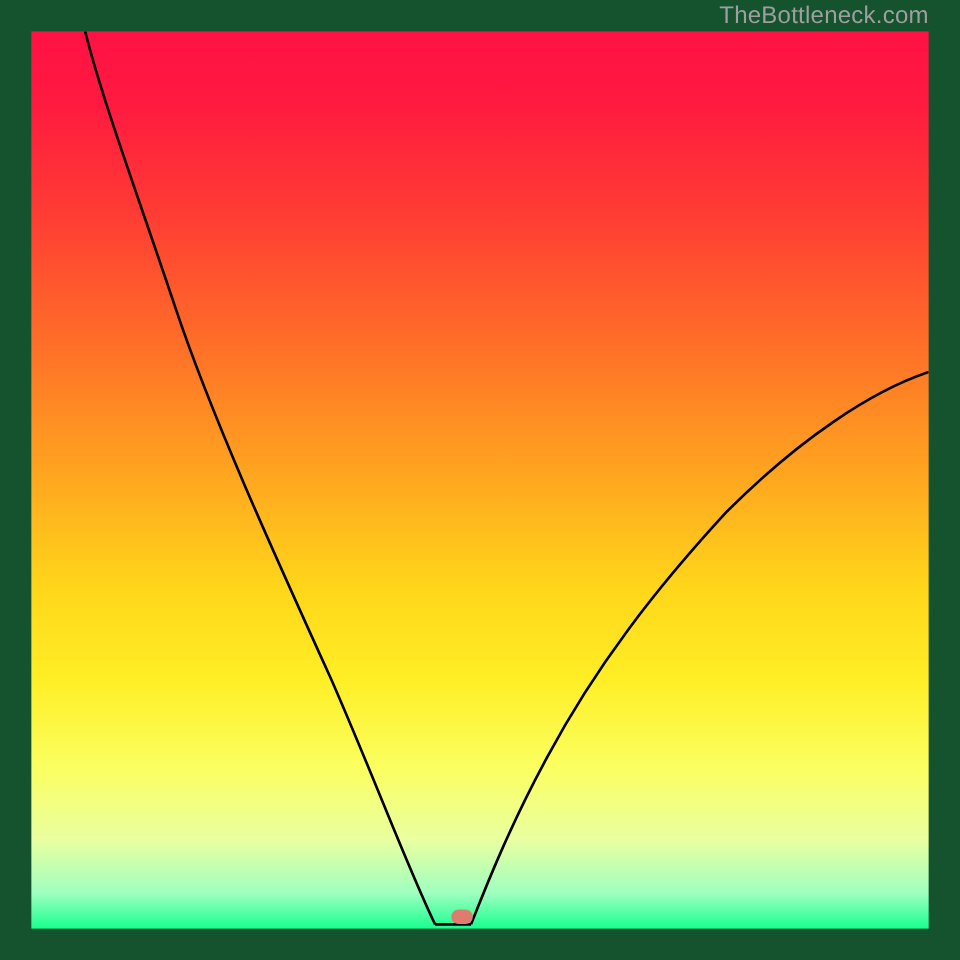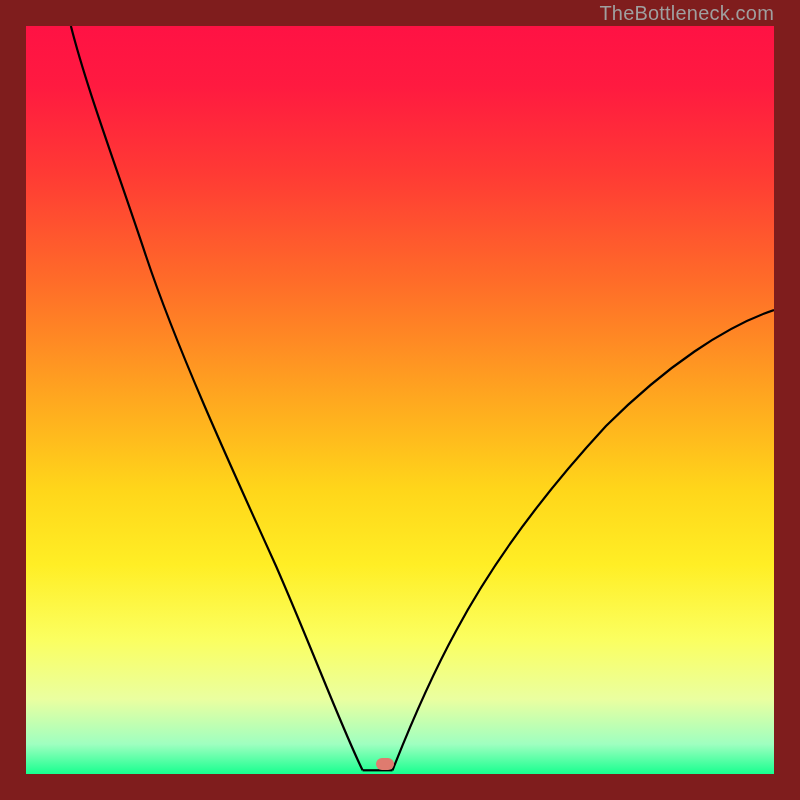--- a/index.html
+++ b/index.html
@@ -8,21 +8,21 @@
     width: 800px;
     height: 800px;
     background: #000;
     overflow: hidden;
     font-family: Arial, Helvetica, sans-serif;
   }
   .frame {
     position: relative;
     width: 800px;
     height: 800px;
-    background: #7f1d1d;
+    background: #14532d;
   }
   .plot-area {
     position: absolute;
     left: 26px;
     top: 26px;
     width: 748px;
     height: 748px;
     overflow: hidden;
   }
   .gradient-bg {

